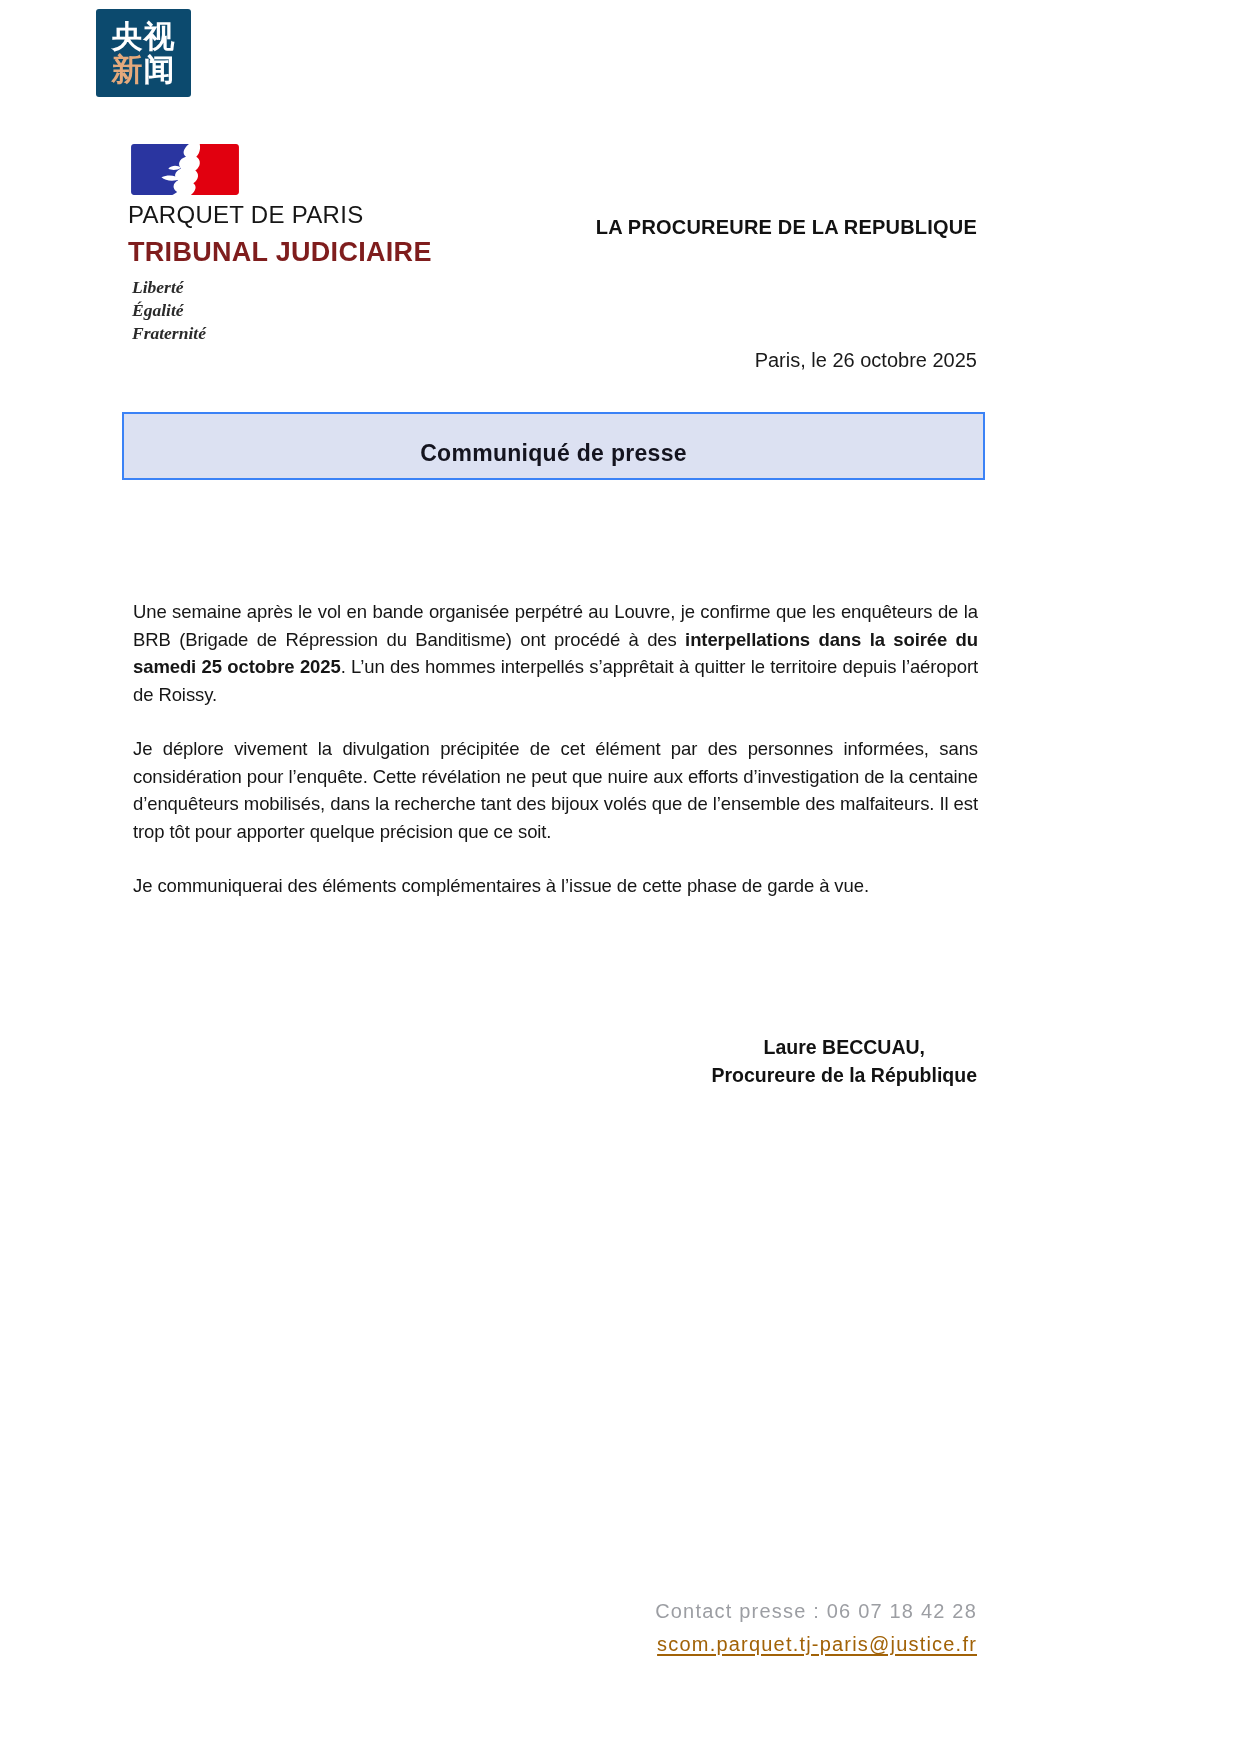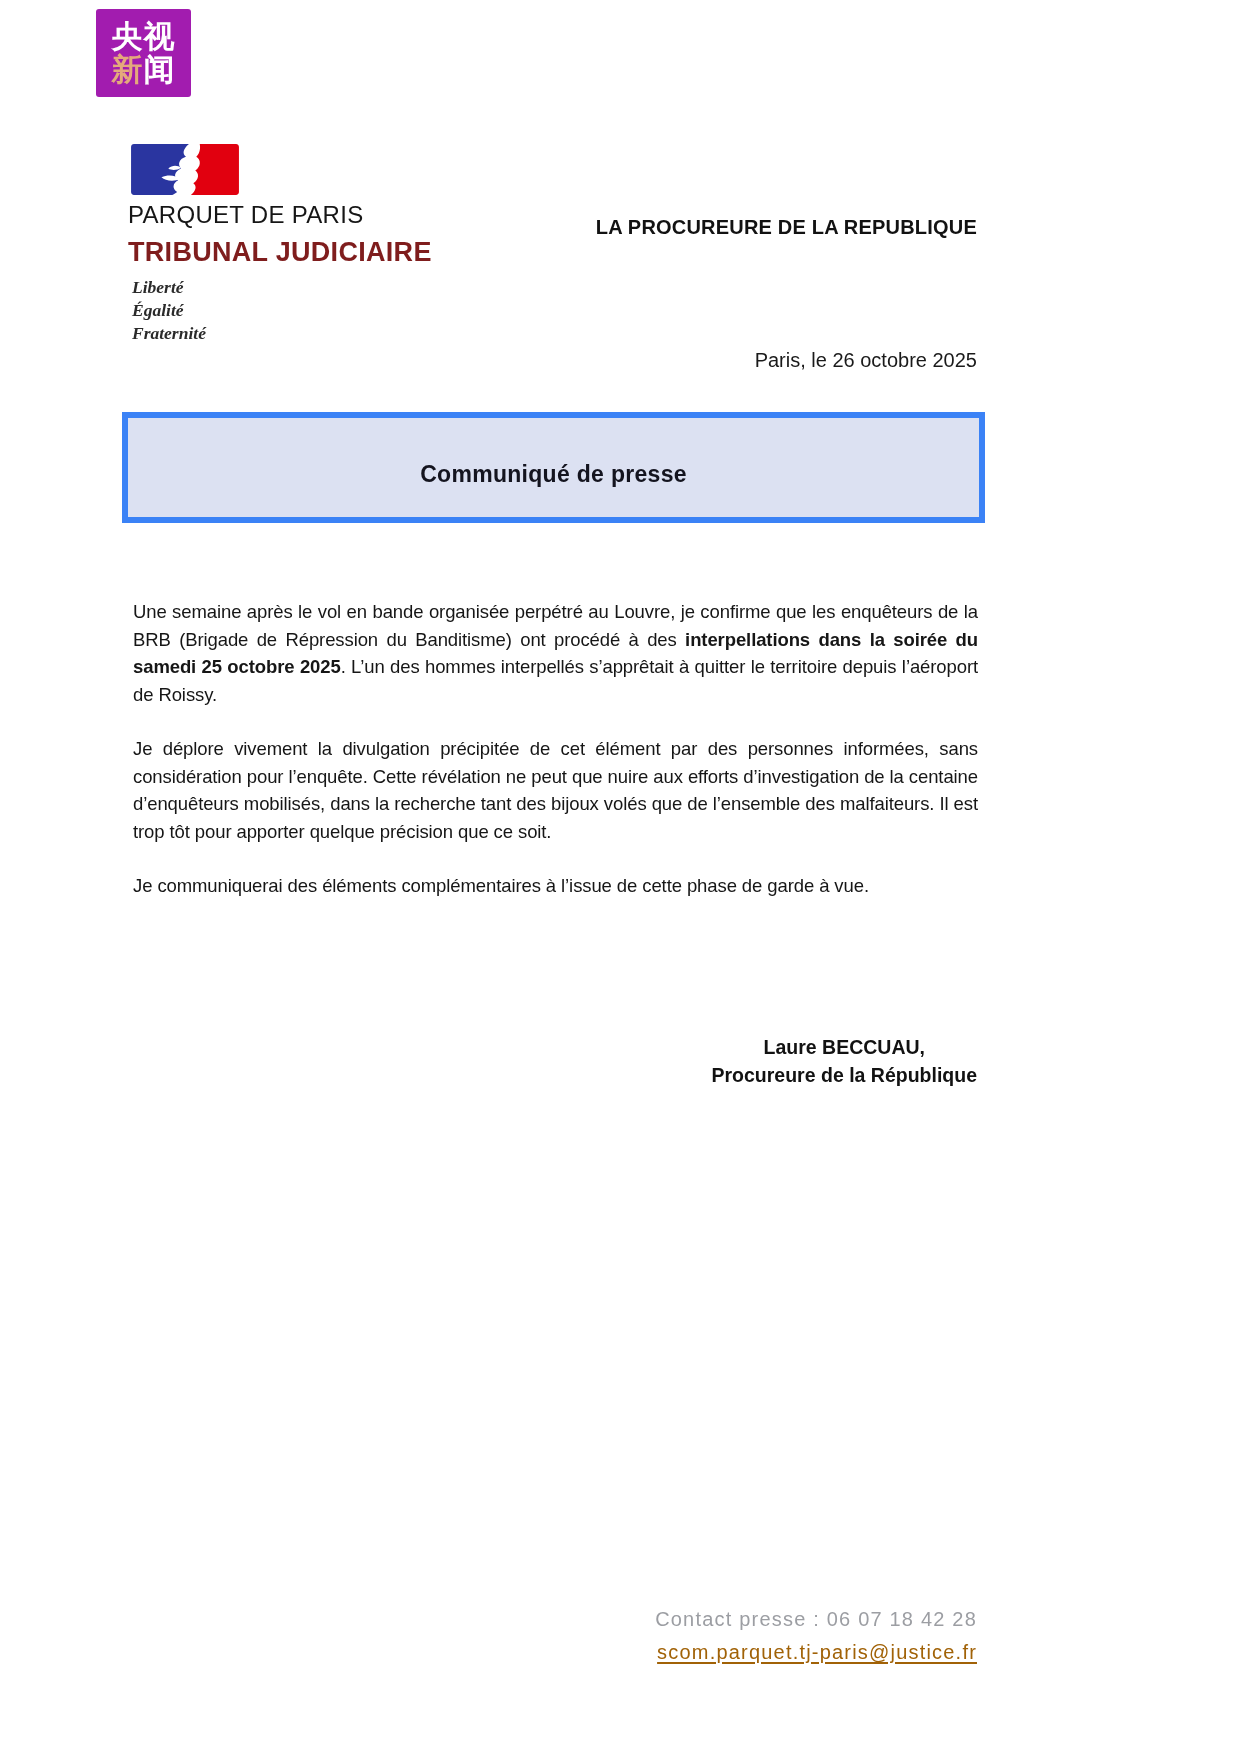--- a/index.html
+++ b/index.html
@@ -12,21 +12,21 @@
     font-family: "Liberation Sans", sans-serif;
     color: #1a1a1a;
     overflow: hidden;
   }
 
   
   .cctv-badge {
     position: absolute;
     left: 96px; top: 9px;
     width: 95px; height: 88px;
-    background: #a21caf;
+    background: #0c4a6e;
     border-radius: 3px;
     display: flex;
     flex-direction: column;
     align-items: center;
     justify-content: center;
     line-height: 1.08;
   }
   .cctv-badge .row {
     font-weight: bold;
     font-size: 31px;
@@ -82,23 +82,23 @@
     right: 264px;
     font-size: 20px;
     color: #1a1a1a;
     margin-left: 12px;
   }
 
   
   .banner {
     position: absolute;
     left: 122px; top: 412px;
-    width: 863px; height: 111px;
+    width: 863px; height: 68px;
     background: #dce1f2;
-    border: 6px solid #3b82f6;
+    border: 2px solid #3b82f6;
     display: flex;
     align-items: center;
     justify-content: center;
     padding-top: 14px;
   }
   .banner .banner-title {
     font-size: 23px;
     font-weight: bold;
     color: #14141f;
     letter-spacing: 0.3px;
@@ -135,21 +135,20 @@
     position: absolute;
     top: 1595px;
     right: 264px;
     text-align: right;
     line-height: 33px;
   }
   .footer .contact {
     font-size: 20px;
     color: #9c9ea3;
     letter-spacing: 1.2px;
-    margin-top: 8px;
   }
   .footer .email {
     font-size: 20px;
     color: #a16207;
     letter-spacing: 1.2px;
     text-decoration: underline;
     text-underline-offset: 3px;
     cursor: pointer;
   }
 </style>

